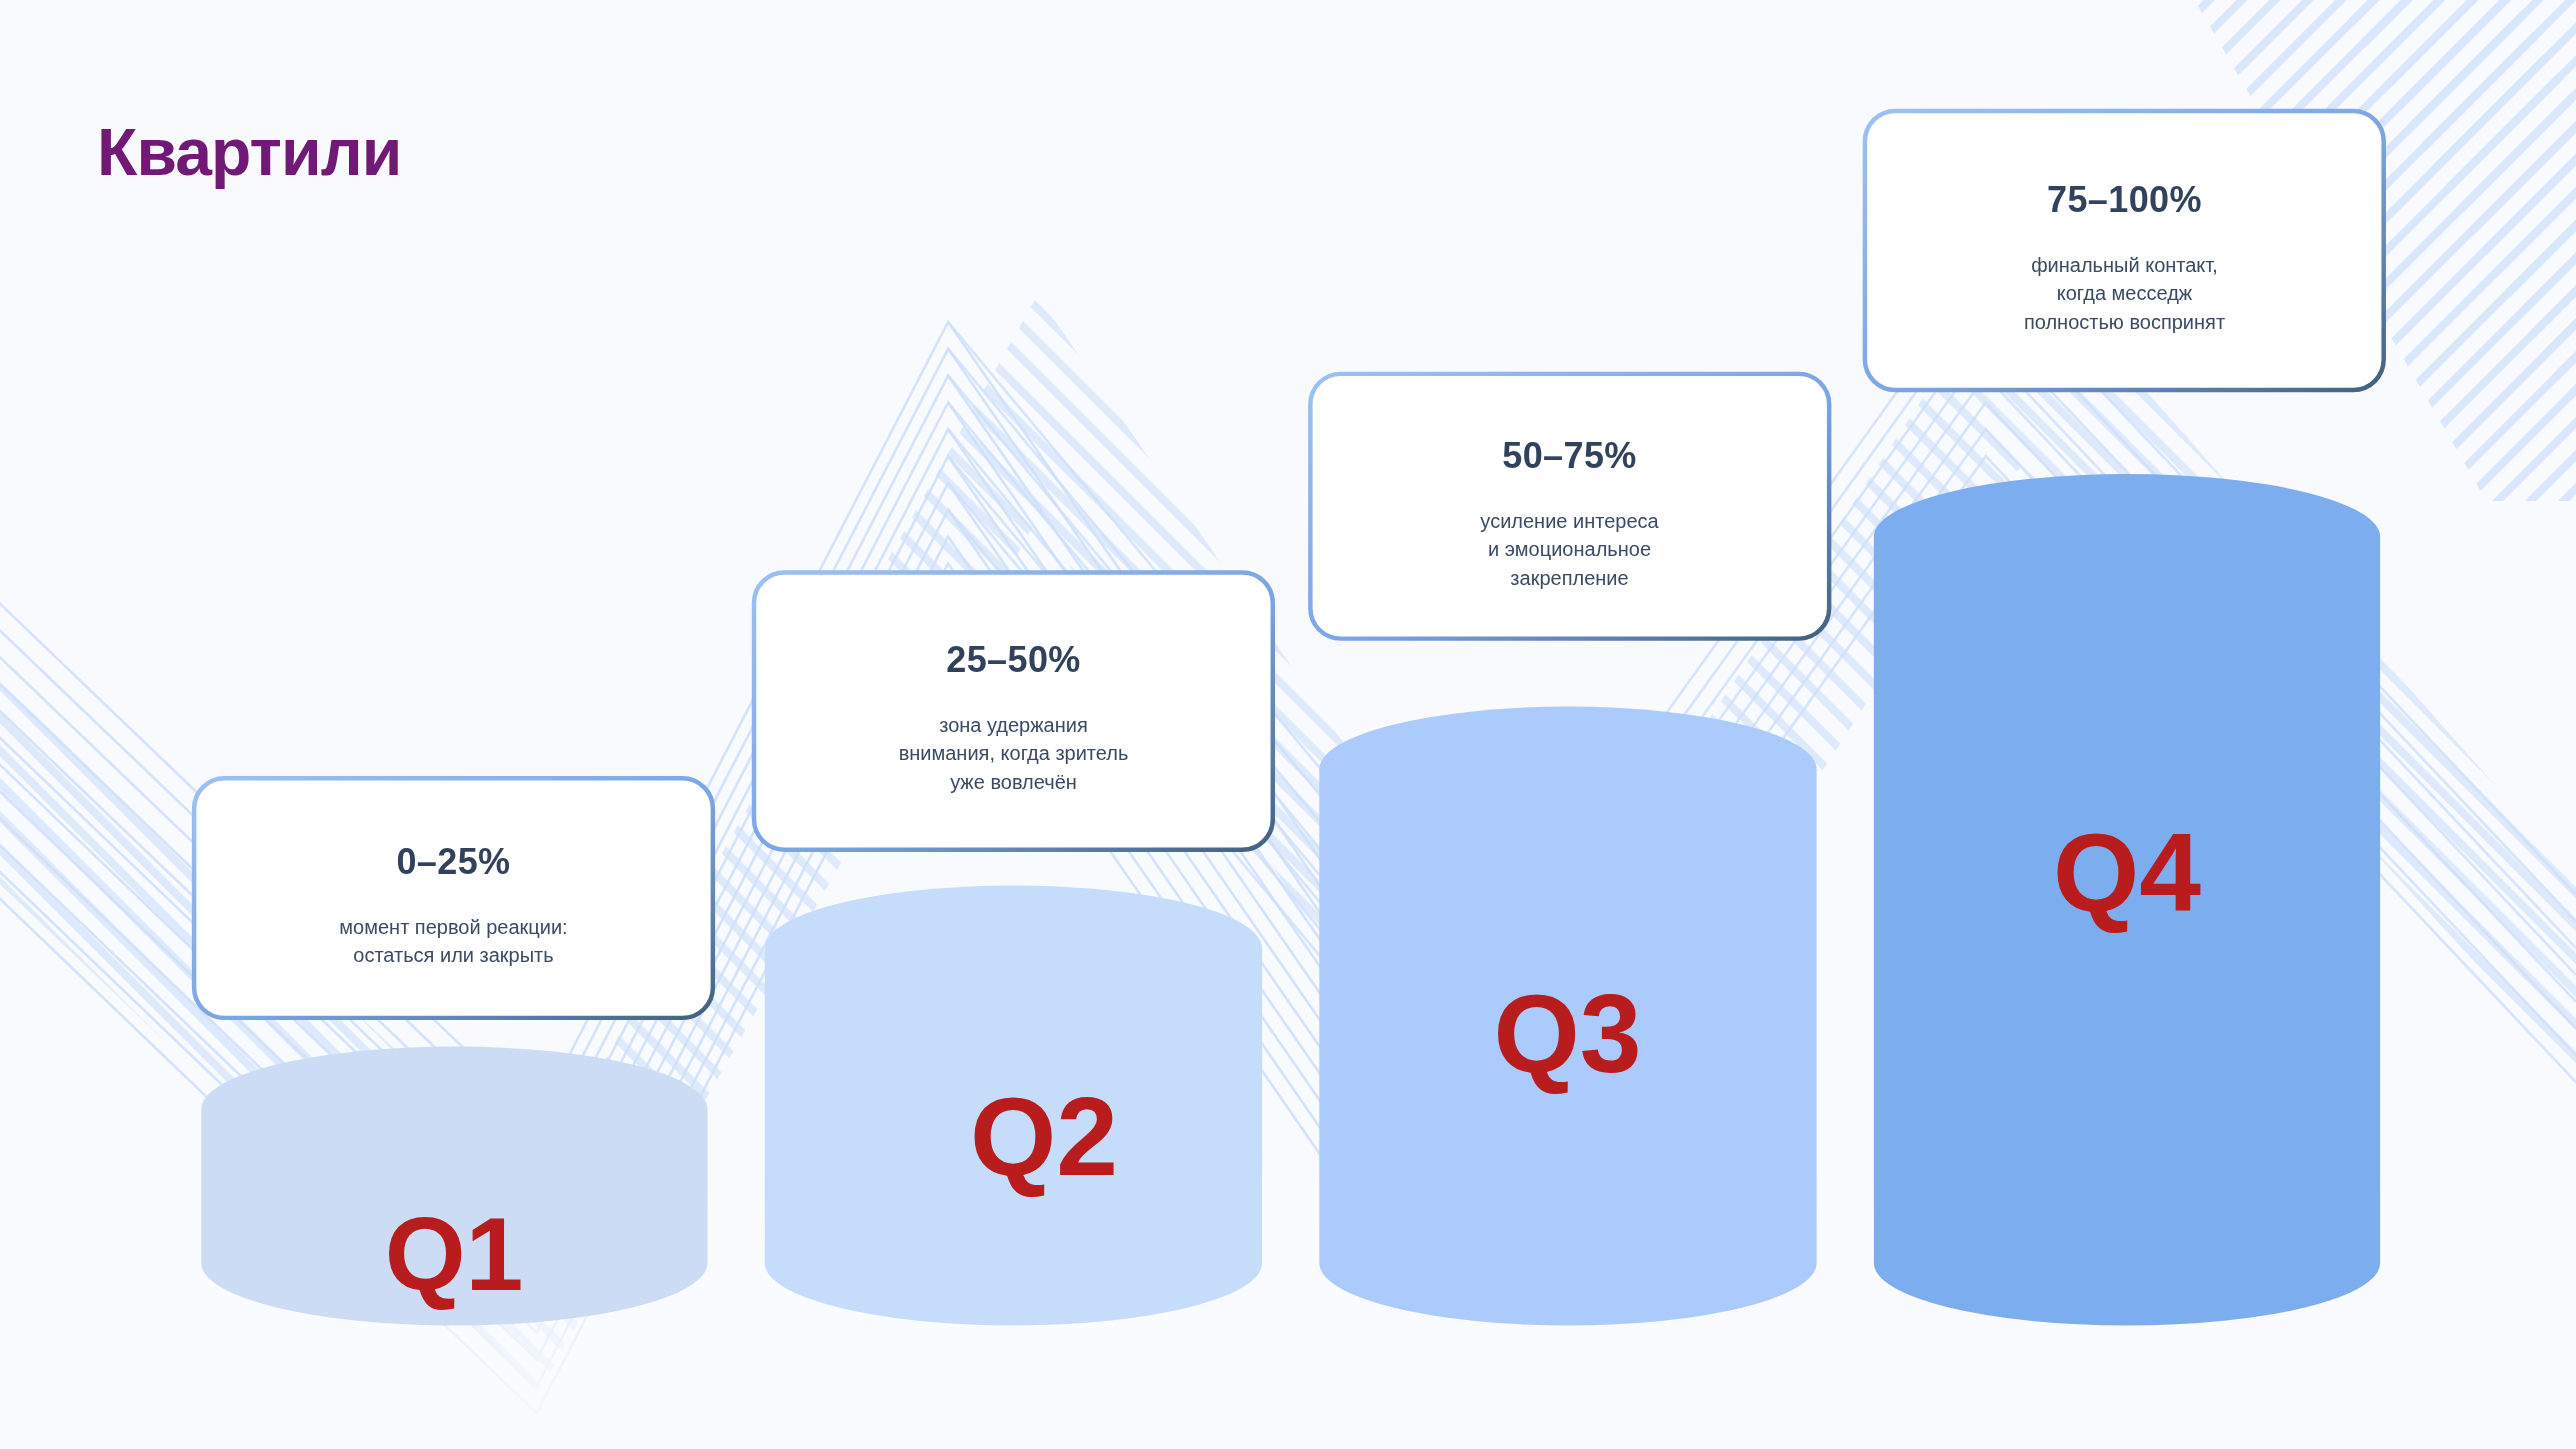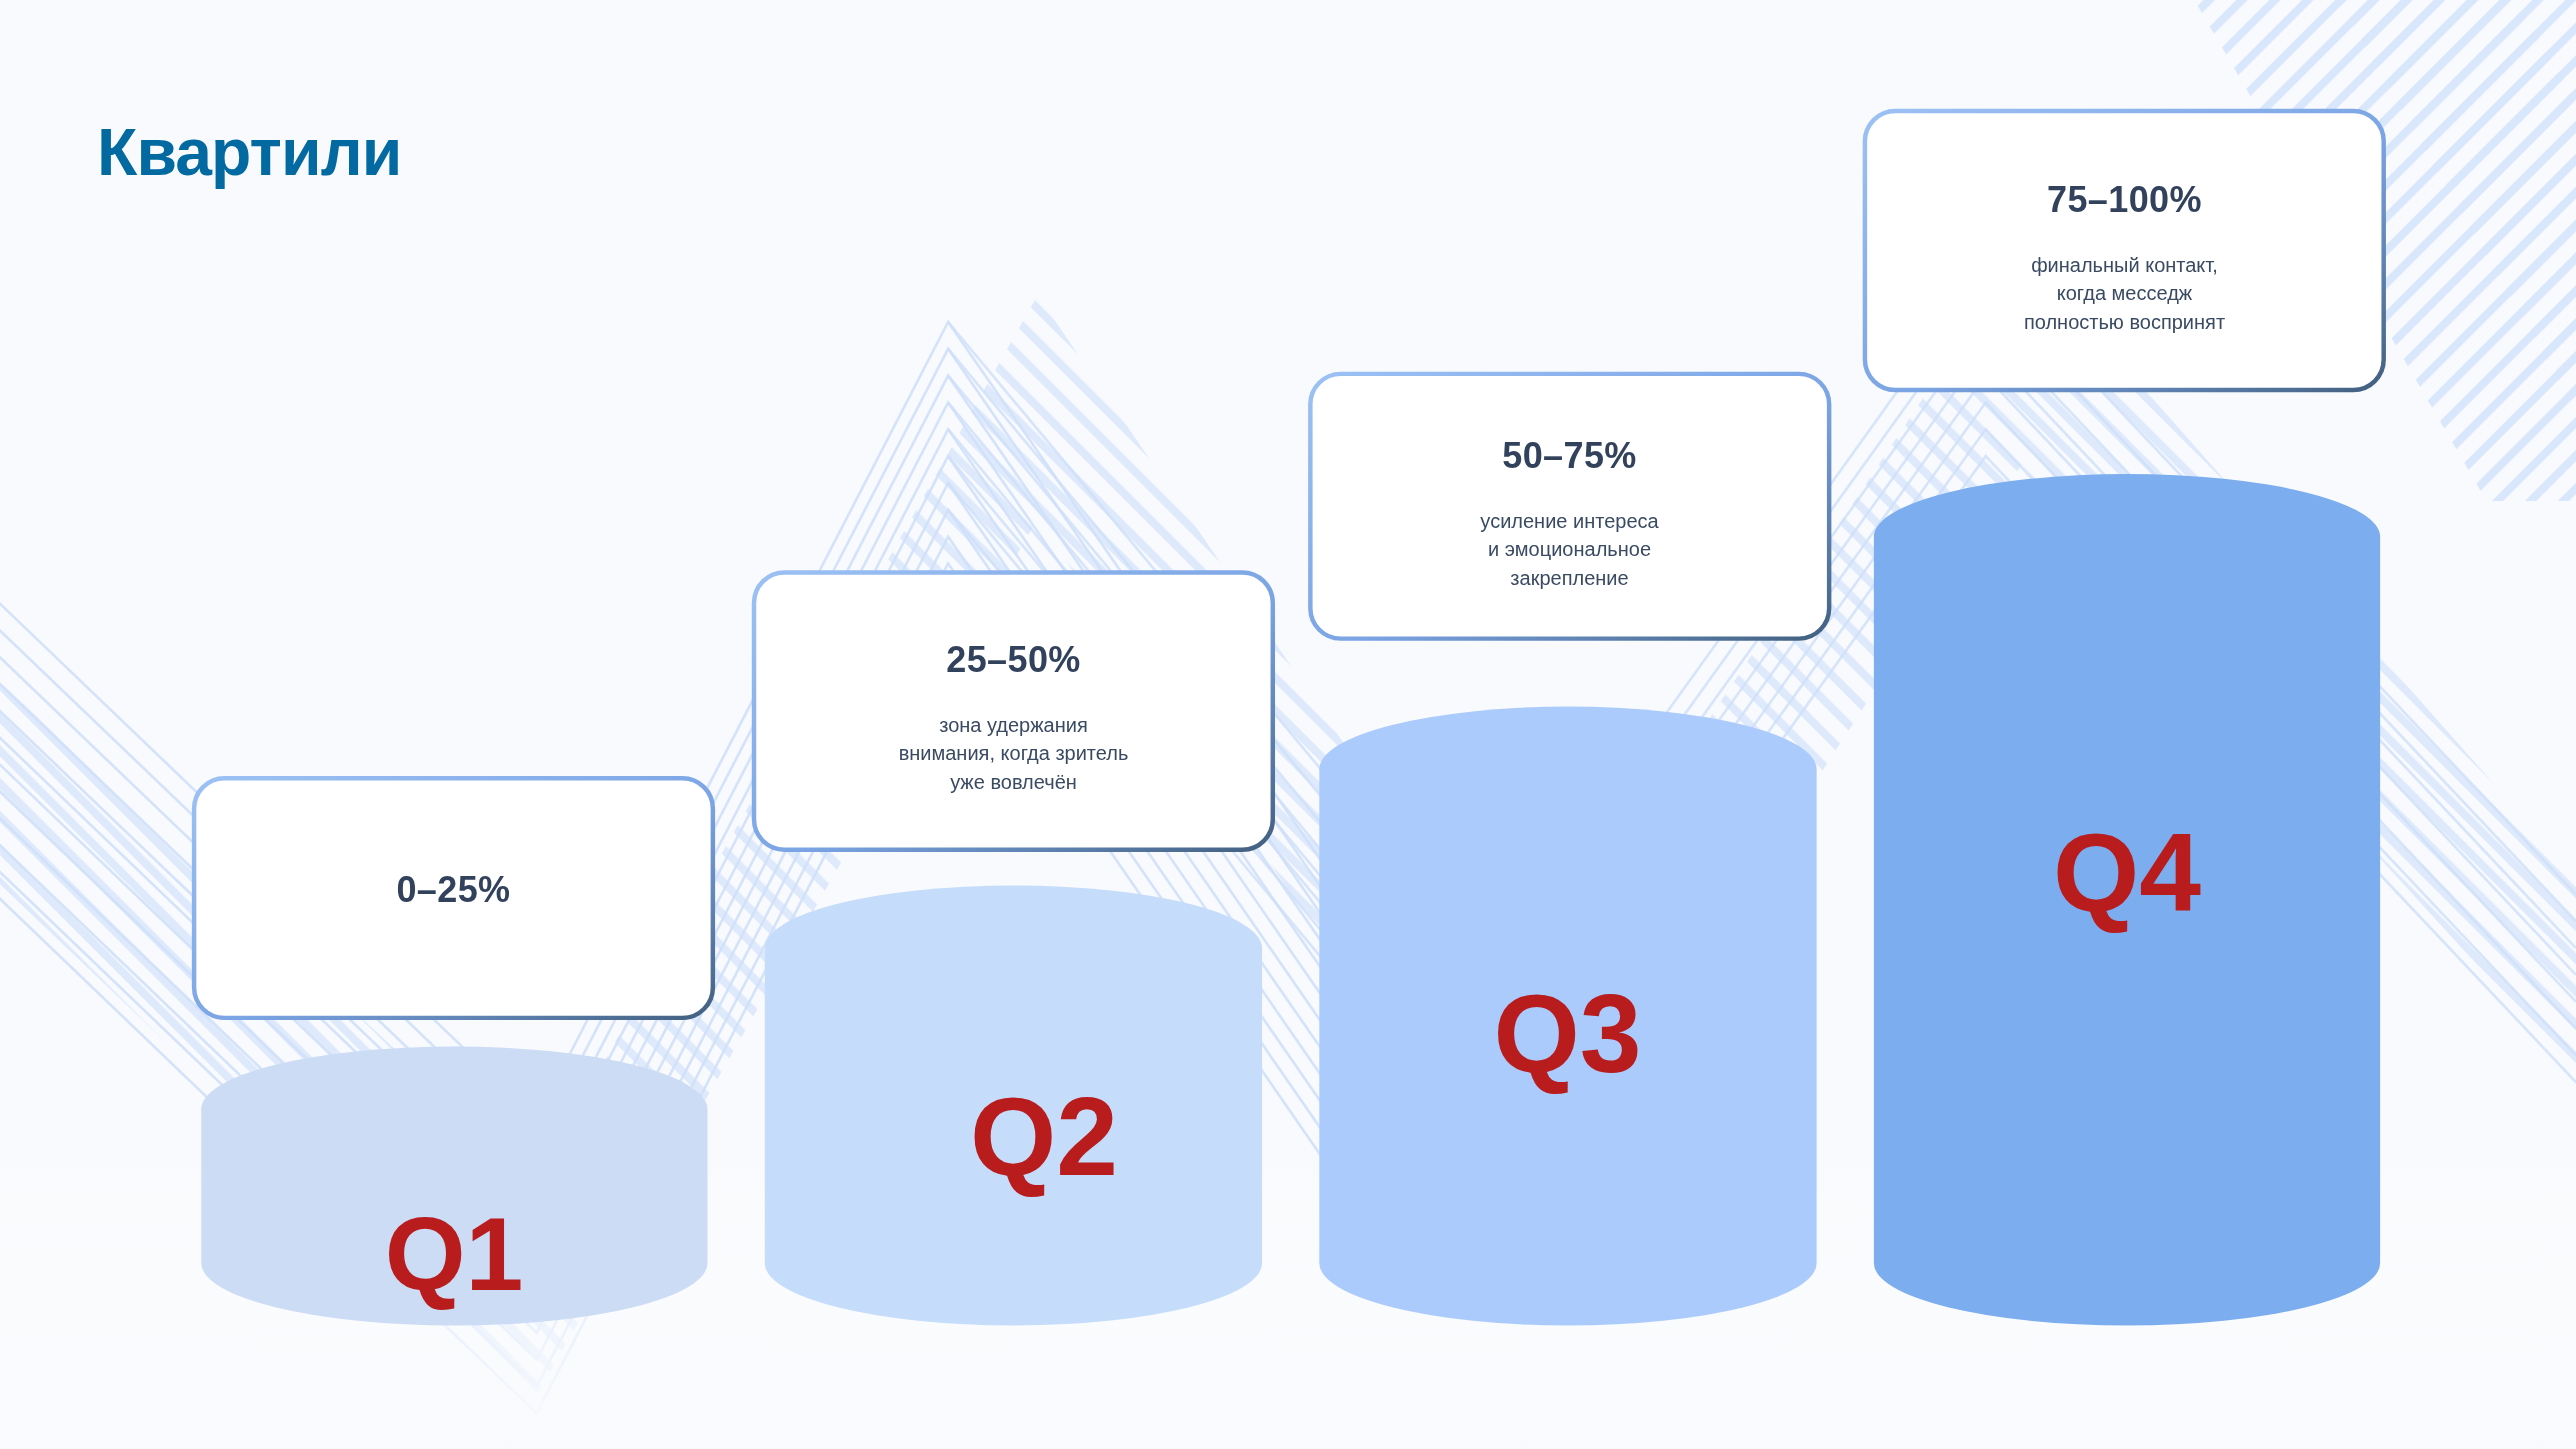--- a/index.html
+++ b/index.html
@@ -98,21 +98,21 @@
       <polyline points="1060,480 1660,1200 2220,420 2880,1120"></polyline>
       <polyline points="1060,510 1660,1230 2220,450 2880,1150"></polyline>
       <polyline points="1060,540 1660,1260 2220,480 2880,1180"></polyline>
       <polyline points="1060,570 1660,1290 2220,510 2880,1210"></polyline>
     </g>
 
     <rect x="0" y="1280" width="2880" height="340" fill="url(#fadeBottom)"></rect>
   </g>
 </svg>
 
-<div id="page-title" style="color: #0369a1;">Квартили</div>
+<div id="page-title" style="color: #701a75;">Квартили</div>
 
 <svg class="cyl-layer" viewBox="0 0 2880 1620" preserveAspectRatio="none">
 
   <g>
     <path id="cyl0" d="M225,1240 L225,1412 A283,70 0 0 0 791,1412 L791,1240 A283,70 0 0 0 225,1240 Z" fill="#ccdcf5"></path>
   </g>
 
   <g>
     <path id="cyl1" d="M855,1060 L855,1412 A278,70 0 0 0 1411,1412 L1411,1060 A278,70 0 0 0 855,1060 Z" fill="#c5ddfa"></path>
   </g>
@@ -140,20 +140,22 @@
     </linearGradient>
   </defs>
   <rect x="217" y="870" width="580" height="268" rx="34" ry="34" fill="#ffffff" stroke="url(#cardStroke)" stroke-width="5"></rect>
   <rect x="843" y="640" width="580" height="310" rx="34" ry="34" fill="#ffffff" stroke="url(#cardStroke)" stroke-width="5"></rect>
   <rect x="1465" y="418" width="580" height="296" rx="34" ry="34" fill="#ffffff" stroke="url(#cardStroke)" stroke-width="5"></rect>
   <rect x="2085" y="124" width="580" height="312" rx="34" ry="34" fill="#ffffff" stroke="url(#cardStroke)" stroke-width="5"></rect>
 </svg>
 
 <div class="card" style="left:194px;top:778px;width:519px;height:240px;background:transparent;">
   <div class="card-pct">0–25%</div>
+  <div class="card-desc">момент первой реакции:
+остаться или закрыть</div>
 </div>
 
 <div class="card" style="left:754px;top:572px;width:519px;height:277px;background:transparent;">
   <div class="card-pct">25–50%</div>
   <div class="card-desc">зона удержания
 внимания, когда зритель
 уже вовлечён</div>
 </div>
 
 <div class="card" style="left:1310px;top:374px;width:519px;height:265px;background:transparent;">

